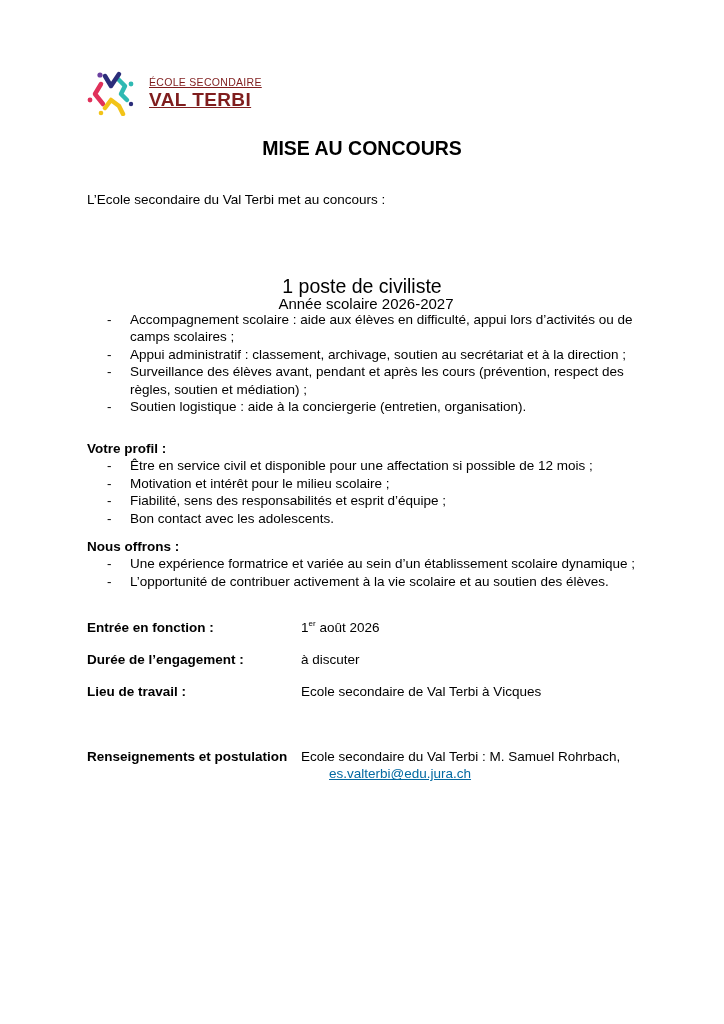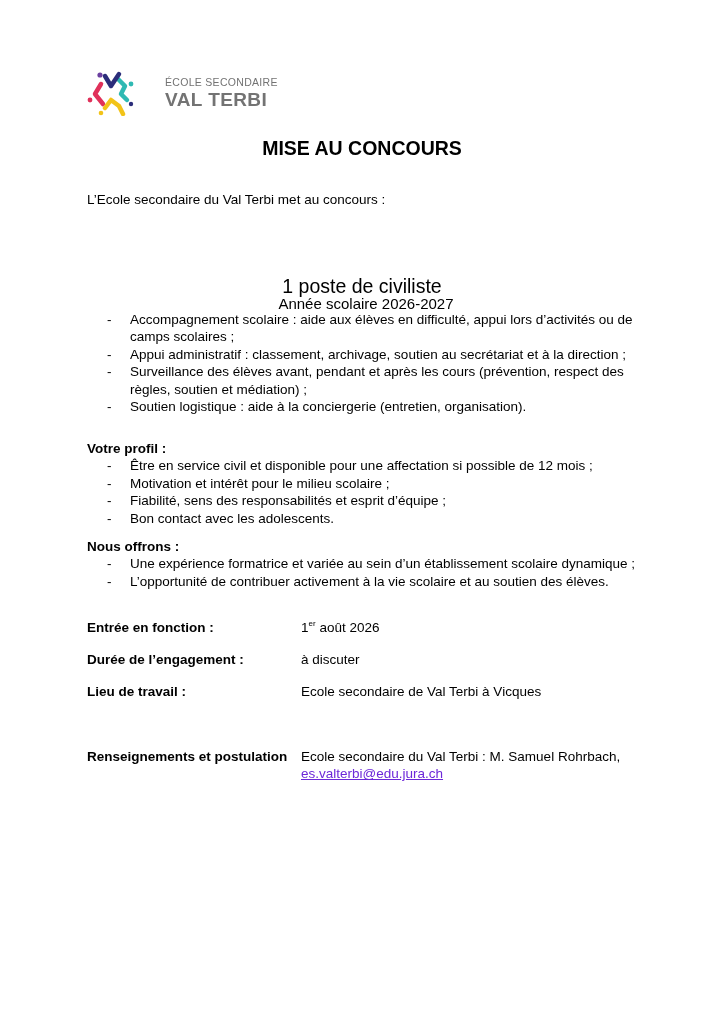--- a/index.html
+++ b/index.html
@@ -2,42 +2,42 @@
 <html><head>
   <meta charset="utf-8">
   <style>
     html, body { margin: 0; padding: 0; background: #ffffff; }
     body {
       width: 724px; height: 1024px; position: relative; overflow: hidden;
       font-family: "Liberation Sans", sans-serif; color: #000;
     }
     .logo { position: absolute; left: 87px; top: 70px; display: flex; align-items: center; }
     .logo-mark { width: 50px; height: 46px; }
-    .logo-text { margin-left: 28px; color: #737373; line-height: 1; }
+    .logo-text { margin-left: 12px; color: #7f1d1d; line-height: 1; text-decoration: underline; }
     .logo-line1 { font-size: 10.5px; letter-spacing: 0.3px; font-weight: 400; }
     .logo-line2 { font-size: 19px; font-weight: 700; letter-spacing: 0.4px; margin-top: 2px; }
 
     .title { position: absolute; left: 0; width: 724px; top: 137px; text-align: center;
       font-size: 19.5px; font-weight: 700; }
     .intro { position: absolute; left: 87px; top: 192px; font-size: 13.5px; }
 
     .post { position: absolute; left: 0; width: 724px; top: 240px; text-align: center; }
     .post-title { font-size: 19.5px; line-height: 22px; margin-top: 35px; }
     .post-sub { font-size: 15px; line-height: 14px; padding-left: 8px; }
 
     .section { position: absolute; left: 87px; width: 560px; font-size: 13.5px; line-height: 17.4px; }
     .section-head { font-weight: 700; }
     .section ul { list-style: none; margin: 0; padding: 0; }
     .section li { position: relative; padding-left: 43px; }
     .section li .dash { position: absolute; left: 20px; top: 0; }
 
     .kv { position: absolute; left: 87px; font-size: 13.5px; line-height: 17.4px; display: flex; }
     .kv .k { width: 214px; font-weight: 700; }
     .kv .v { width: 340px; }
-    .kv a { color: #6d28d9; text-decoration: underline; display: block; }
+    .kv a { color: #0369a1; text-decoration: underline; display: block; margin-left: 28px; }
     sup { font-size: 8px; line-height: 0; vertical-align: 6px; }
   </style>
 </head>
 <body>
 
 <div class="logo">
   <svg class="logo-mark" viewBox="0 0 50 46">
     <path d="M14 14 L8 24 L16 34" stroke="#e0315a" stroke-width="4.5" fill="none" stroke-linecap="round" stroke-linejoin="round"></path>
     <path d="M18 38 L24 30 L32 36 L36 44" stroke="#f2c318" stroke-width="4.5" fill="none" stroke-linecap="round" stroke-linejoin="round"></path>
     <path d="M30 8 L38 16 L34 24 L40 30" stroke="#2fb9b3" stroke-width="4.5" fill="none" stroke-linecap="round" stroke-linejoin="round"></path>

